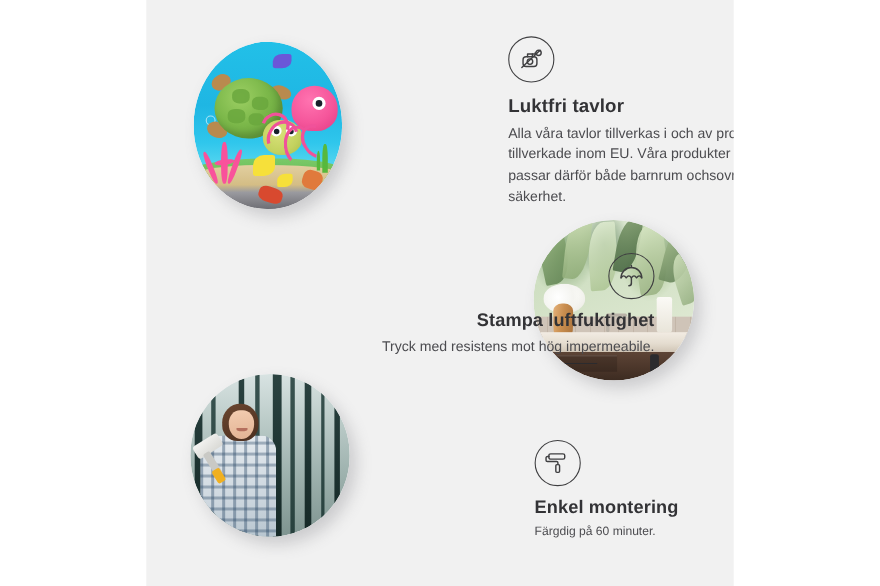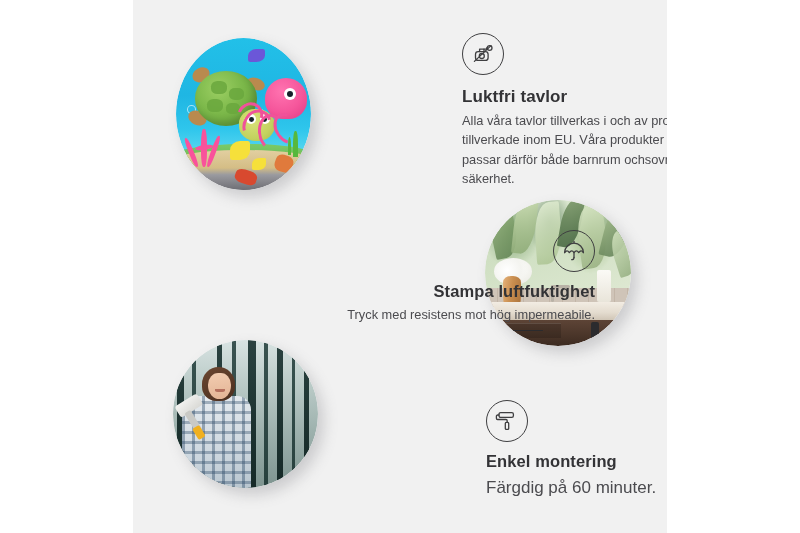--- a/index.html
+++ b/index.html
@@ -222,21 +222,21 @@
   
   #feat-water { left: 190px; top: 230px; width: 272px; text-align: right; }
   #feat-water .icon-circle { margin-left: auto; margin-bottom: 10px; }
   #feat-water h3 { font-size: 16.5px; }
   #feat-water p { font-size: 12.8px; }
 
   
   #feat-mount { left: 329px; top: 400px; width: 280px; text-align: left; margin-left: 24px; }
   #feat-mount .icon-circle { margin-bottom: 10px; }
   #feat-mount h3 { font-size: 16.5px; }
-  #feat-mount p { font-size: 17px; }
+  #feat-mount p { font-size: 11px; }
 </style>
 </head>
 <body>
 
 <div class="page">
   <div class="panel">
 
     <div class="medallion" id="med-ocean">
       <div class="photo">
         <div class="sea-bg"></div>

